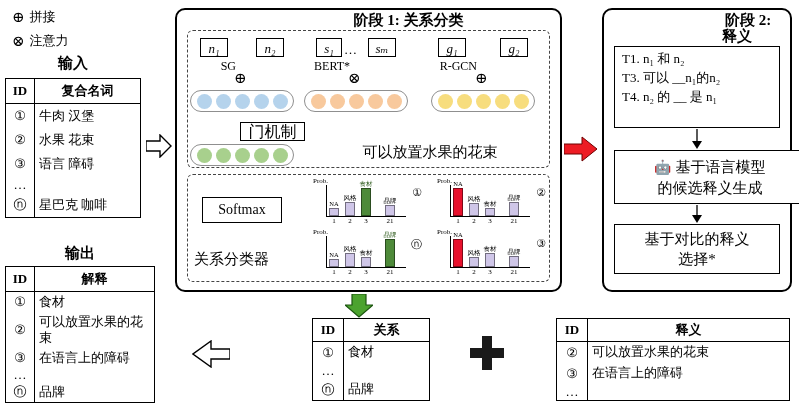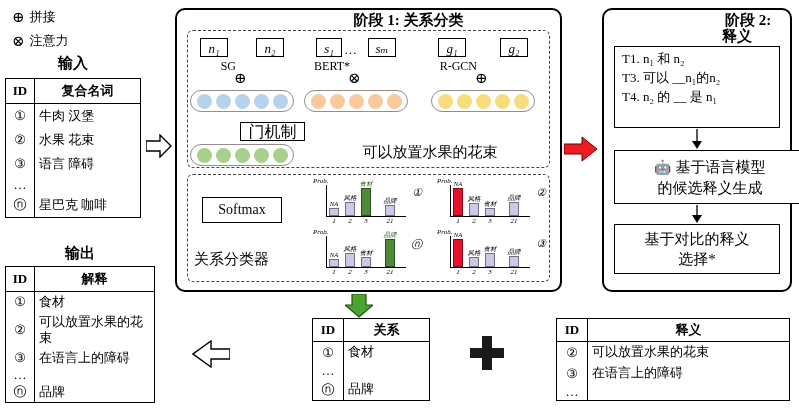--- a/index.html
+++ b/index.html
@@ -27,21 +27,21 @@
   .thead{border-bottom:1.3px solid #000;font-weight:bold;}
   .tid{width:28px;border-right:1.3px solid #000;display:flex;align-items:center;justify-content:center;
        font-size:13px;flex:none;}
   .tid-w{width:30px;}
   .tval{flex:1;padding:1px 4px;font-size:13px;line-height:1.25;display:flex;align-items:center;}
   .tval-c{justify-content:center;text-align:center;}
   .hollow{fill:#fff;stroke:#000;stroke-width:1.4;}
   .red-fill{fill:var(--arrow_red);stroke:#6d0000;stroke-width:1;}
   .green-fill{fill:var(--arrow_green);stroke:#1c5510;stroke-width:1.2;}
   .plus-fill{fill:#1a1a1a;}
-  .mc{position:absolute;width:110px;height:50px;font-style:italic;}
+  .mc{position:absolute;width:110px;height:50px;}
   .mc-plot{position:absolute;left:14px;top:7px;right:16px;bottom:11px;
            border-left:1px solid #000;border-bottom:1px solid #000;}
   .mc-bar{position:absolute;bottom:0;width:10px;box-sizing:border-box;border:1px solid rgba(0,0,0,.45);}
   .mc-lab{position:absolute;font-size:6.5px;width:24px;text-align:center;line-height:1;white-space:nowrap;}
   .mc-tick{position:absolute;bottom:-9px;font-size:7px;width:10px;text-align:center;line-height:1;}
   .mc-ylab{position:absolute;left:1px;top:-1px;font-size:7px;}
   .mc-id{position:absolute;right:0;top:8px;font-size:11px;}
   .s2box{position:absolute;border:1.3px solid #000;background:#fff;box-sizing:border-box;}
   .s2-templates{padding:2px 7px;font-size:13px;line-height:19px;}
   .s2-center{display:flex;flex-direction:column;align-items:center;justify-content:center;

